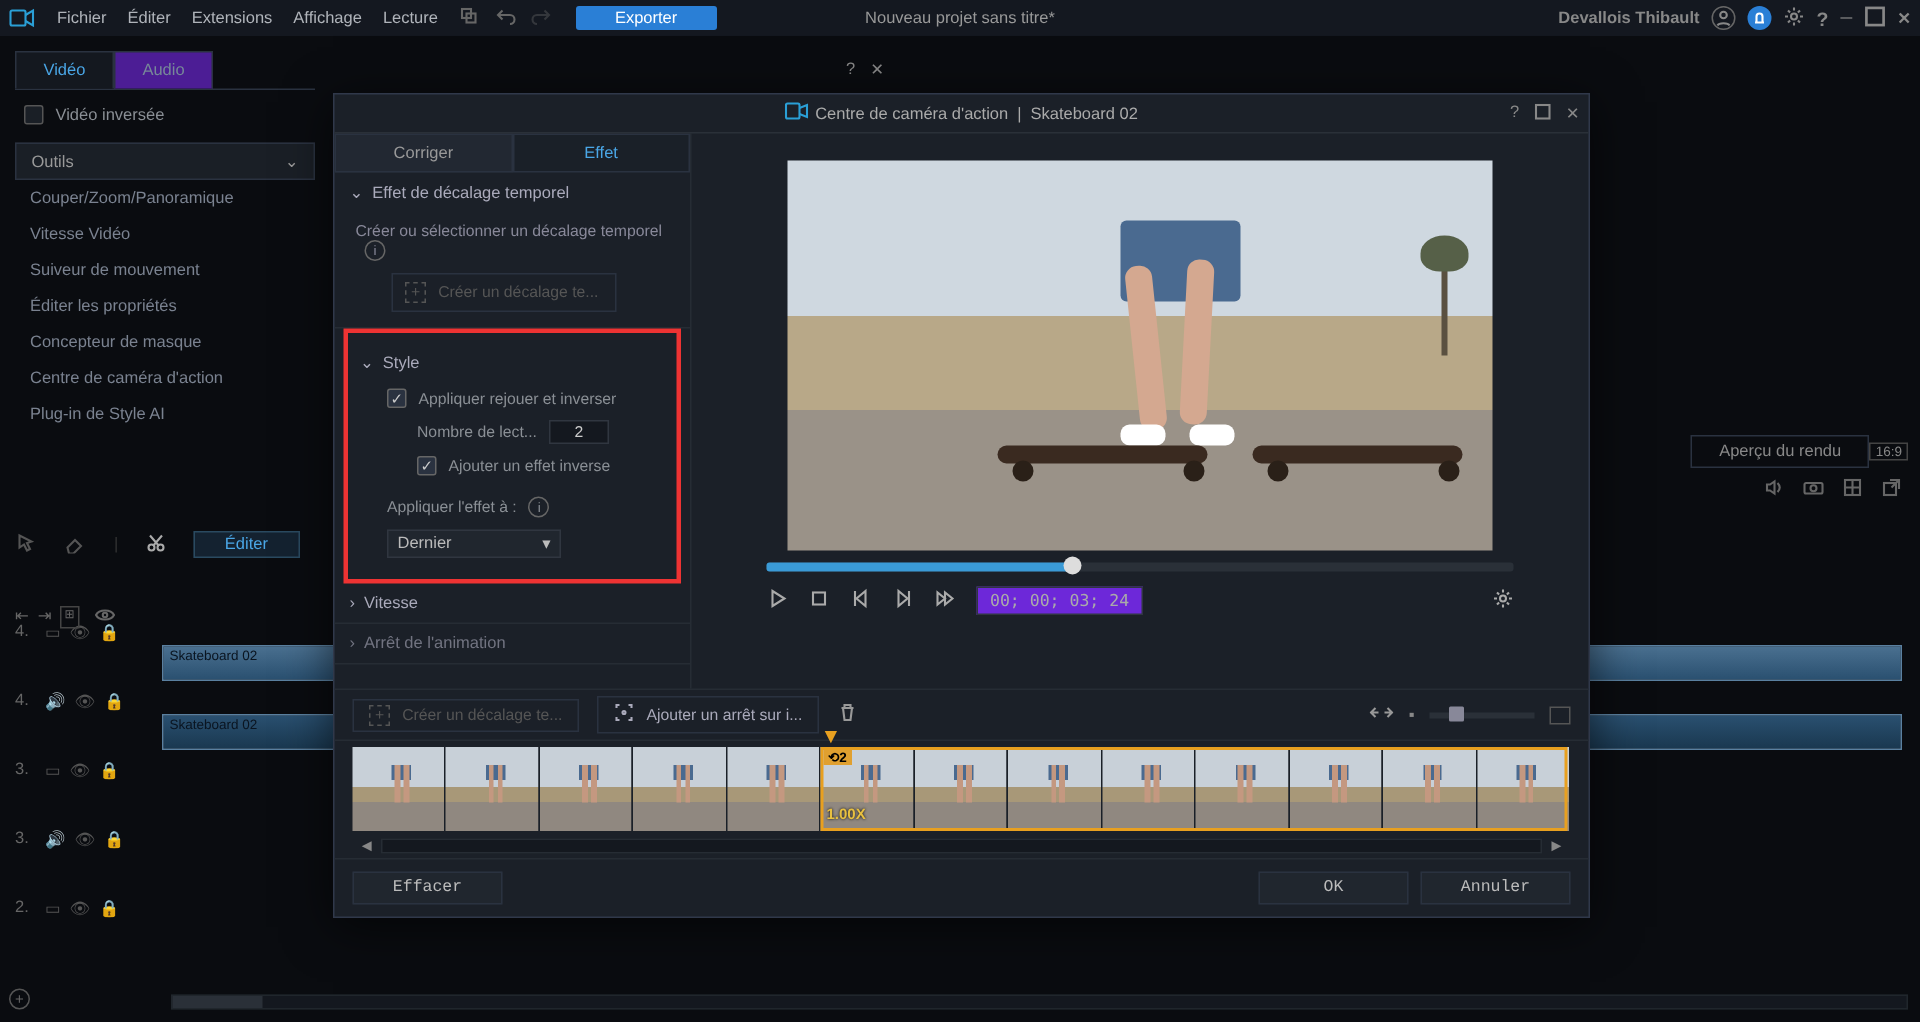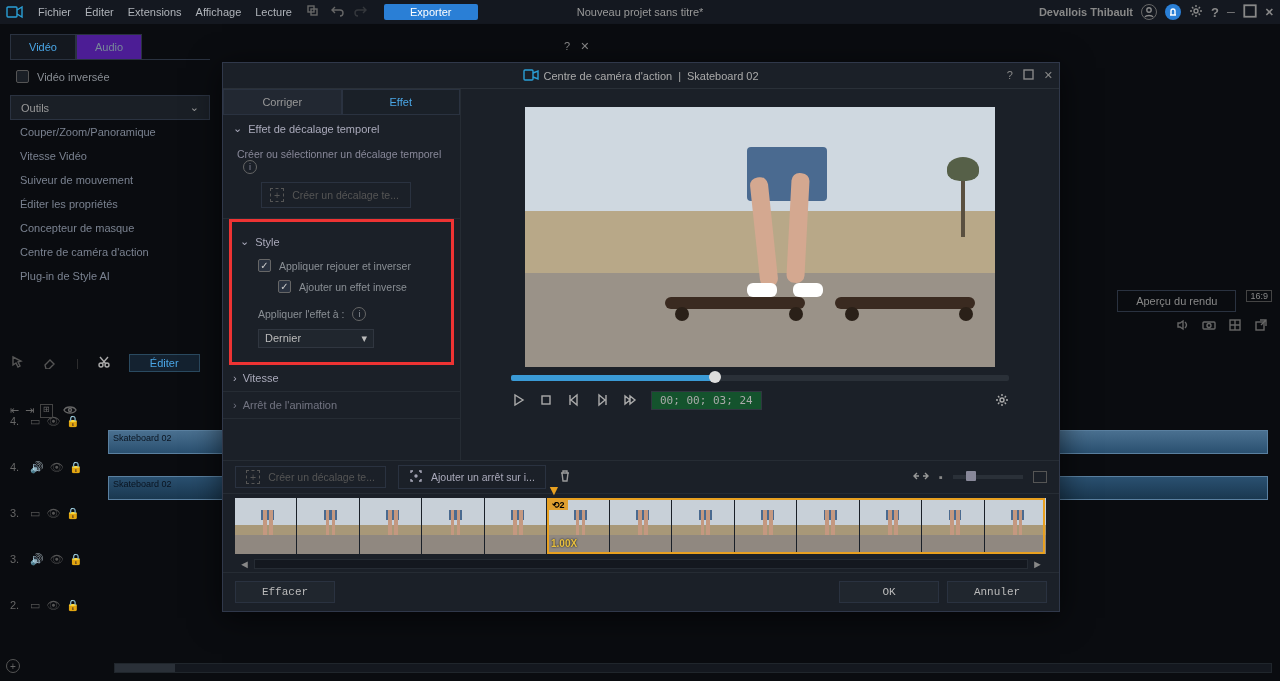--- a/index.html
+++ b/index.html
@@ -27,21 +27,21 @@
 
 .timeline-bg { position:absolute; left:0; top:350px; width:1280px; }
 .tl-toolbar { display:flex; gap:18px; align-items:center; padding:4px 10px; }
 .tl-editbtn { color:#4aa6e6; border:1px solid #2a4a60; padding:2px 20px; background:#142230; }
 .tl-tracks { margin-top:30px; }
 .tl-track { display:flex; align-items:center; height:30px; gap:2px; padding-left:10px; }
 .tl-track.gap { margin-top:16px; }
 .track-num { color:#666; width:18px; }
 .track-icons { display:flex; gap:6px; color:#555; }
 .track-strip { position:absolute; height:24px; background:linear-gradient(#4a7090,#2a5070); border:1px solid #5a80a0; }
-.right-panel{ position:absolute; right:8px; top:290px; display:flex; gap:10px; align-items:flex-start;}
+.right-panel{ position:absolute; right:8px; top:290px; display:flex; align-items:center;}
 .preview-btn { border:1px solid #2a3240; padding:4px 18px; color:#888; }
 .ratio-badge { border:1px solid #444; padding:0 3px; font-size:9px; color:#888; }
 
 
 .dialog { position:absolute; left:222px; top:62px; width:838px; height:550px; background:#1b2028; border:1px solid #30384a; box-shadow:0 6px 30px rgba(0,0,0,.6); display:flex; flex-direction:column; }
 .dlg-title { height:26px; display:flex; align-items:center; justify-content:center; color:#aaa; font-size:11px; position:relative; border-bottom:1px solid #2a3038; }
 .dlg-title .ctrls { position:absolute; right:6px; display:flex; gap:10px; color:#888; }
 .dlg-title .logo2 { color:#2a9fd6; margin-right:4px; }
 .dlg-body { flex:1; display:flex; min-height:0; }
 .dlg-left { width:238px; display:flex; flex-direction:column; border-right:1px solid #262c34; }
@@ -71,21 +71,21 @@
 .shoe.s1 { left:22px; top:136px; } .shoe.s2 { left:68px; top:136px; }
 .board { position:absolute; top:190px; height:12px; border-radius:6px; background:#3a2a20; }
 .wheel { position:absolute; width:14px; height:14px; border-radius:50%; background:#2a2018; top:200px; }
 .palm { position:absolute; right:30px; top:70px; width:4px; height:60px; background:#5a5040; }
 .palm::before { content:""; position:absolute; top:-20px; left:-14px; width:32px; height:24px; background:#566048; border-radius:50% 50% 40% 40%; }
 .scrub { margin:8px 50px 0; height:6px; background:#2a3038; position:relative; border-radius:2px; }
 .scrub-fill { height:100%; width:41%; background:#3a9ad6; border-radius:2px; }
 .scrub-thumb { position:absolute; left:41%; top:-4px; width:12px; height:12px; border-radius:50%; background:#ddd; transform:translateX(-50%);}
 .play-ctrls { display:flex; gap:14px; align-items:center; padding:10px 50px; color:#aaa; }
 .play-ctrls svg { width:14px; height:14px; }
-.tc { border:1px solid #303640; padding:2px 8px; font-family:monospace; font-size:11px; background:#14532d;text-align:center; }
+.tc { border:1px solid #303640; padding:2px 8px; font-family:monospace; font-size:11px; background:#6d28d9;text-align:center; }
 .gear-r { margin-left:auto; }
 
 .action-bar { display:flex; align-items:center; gap:12px; padding:4px 12px; border-top:1px solid #262c34; border-bottom:1px solid #262c34; }
 .ab-box { border:1px solid #2a3240; padding:3px 10px; display:flex; gap:8px; align-items:center; color:#555; font-size:10.5px; }
 .ab-box.on { color:#aab; }
 .trash { color:#999; }
 .ab-right { margin-left:auto; display:flex; gap:10px; align-items:center; }
 .zoom-trk { width:70px; height:4px; background:#2a3038; position:relative; }
 .zoom-trk::after { content:""; position:absolute; left:18%; top:-4px; width:10px; height:10px; background:#889; border-radius:1px; }
 
@@ -337,20 +337,24 @@
       </div>
 
       <div class="relire-box">
         <div class="sec-hdr" style="padding-left:0">
             <span>⌄</span>
             <span>Style</span>
           </div>
         <div class="prop-row">
           <span class="chkon"></span>
           <span>Appliquer rejouer et inverser</span>
+        </div>
+        <div class="prop-row" style="padding-left:38px">
+          <span>Nombre de lect...</span>
+          <span class="num-field">2</span>
         </div>
         <div class="prop-row" style="padding-left:38px">
           <span class="chkon"></span>
           <span>Ajouter un effet inverse</span>
         </div>
         <div class="prop-row" style="padding-top:10px">
           <span>Appliquer l'effet à :</span>
           <span class="info-i">i</span>
         </div>
         <div class="prop-row">

